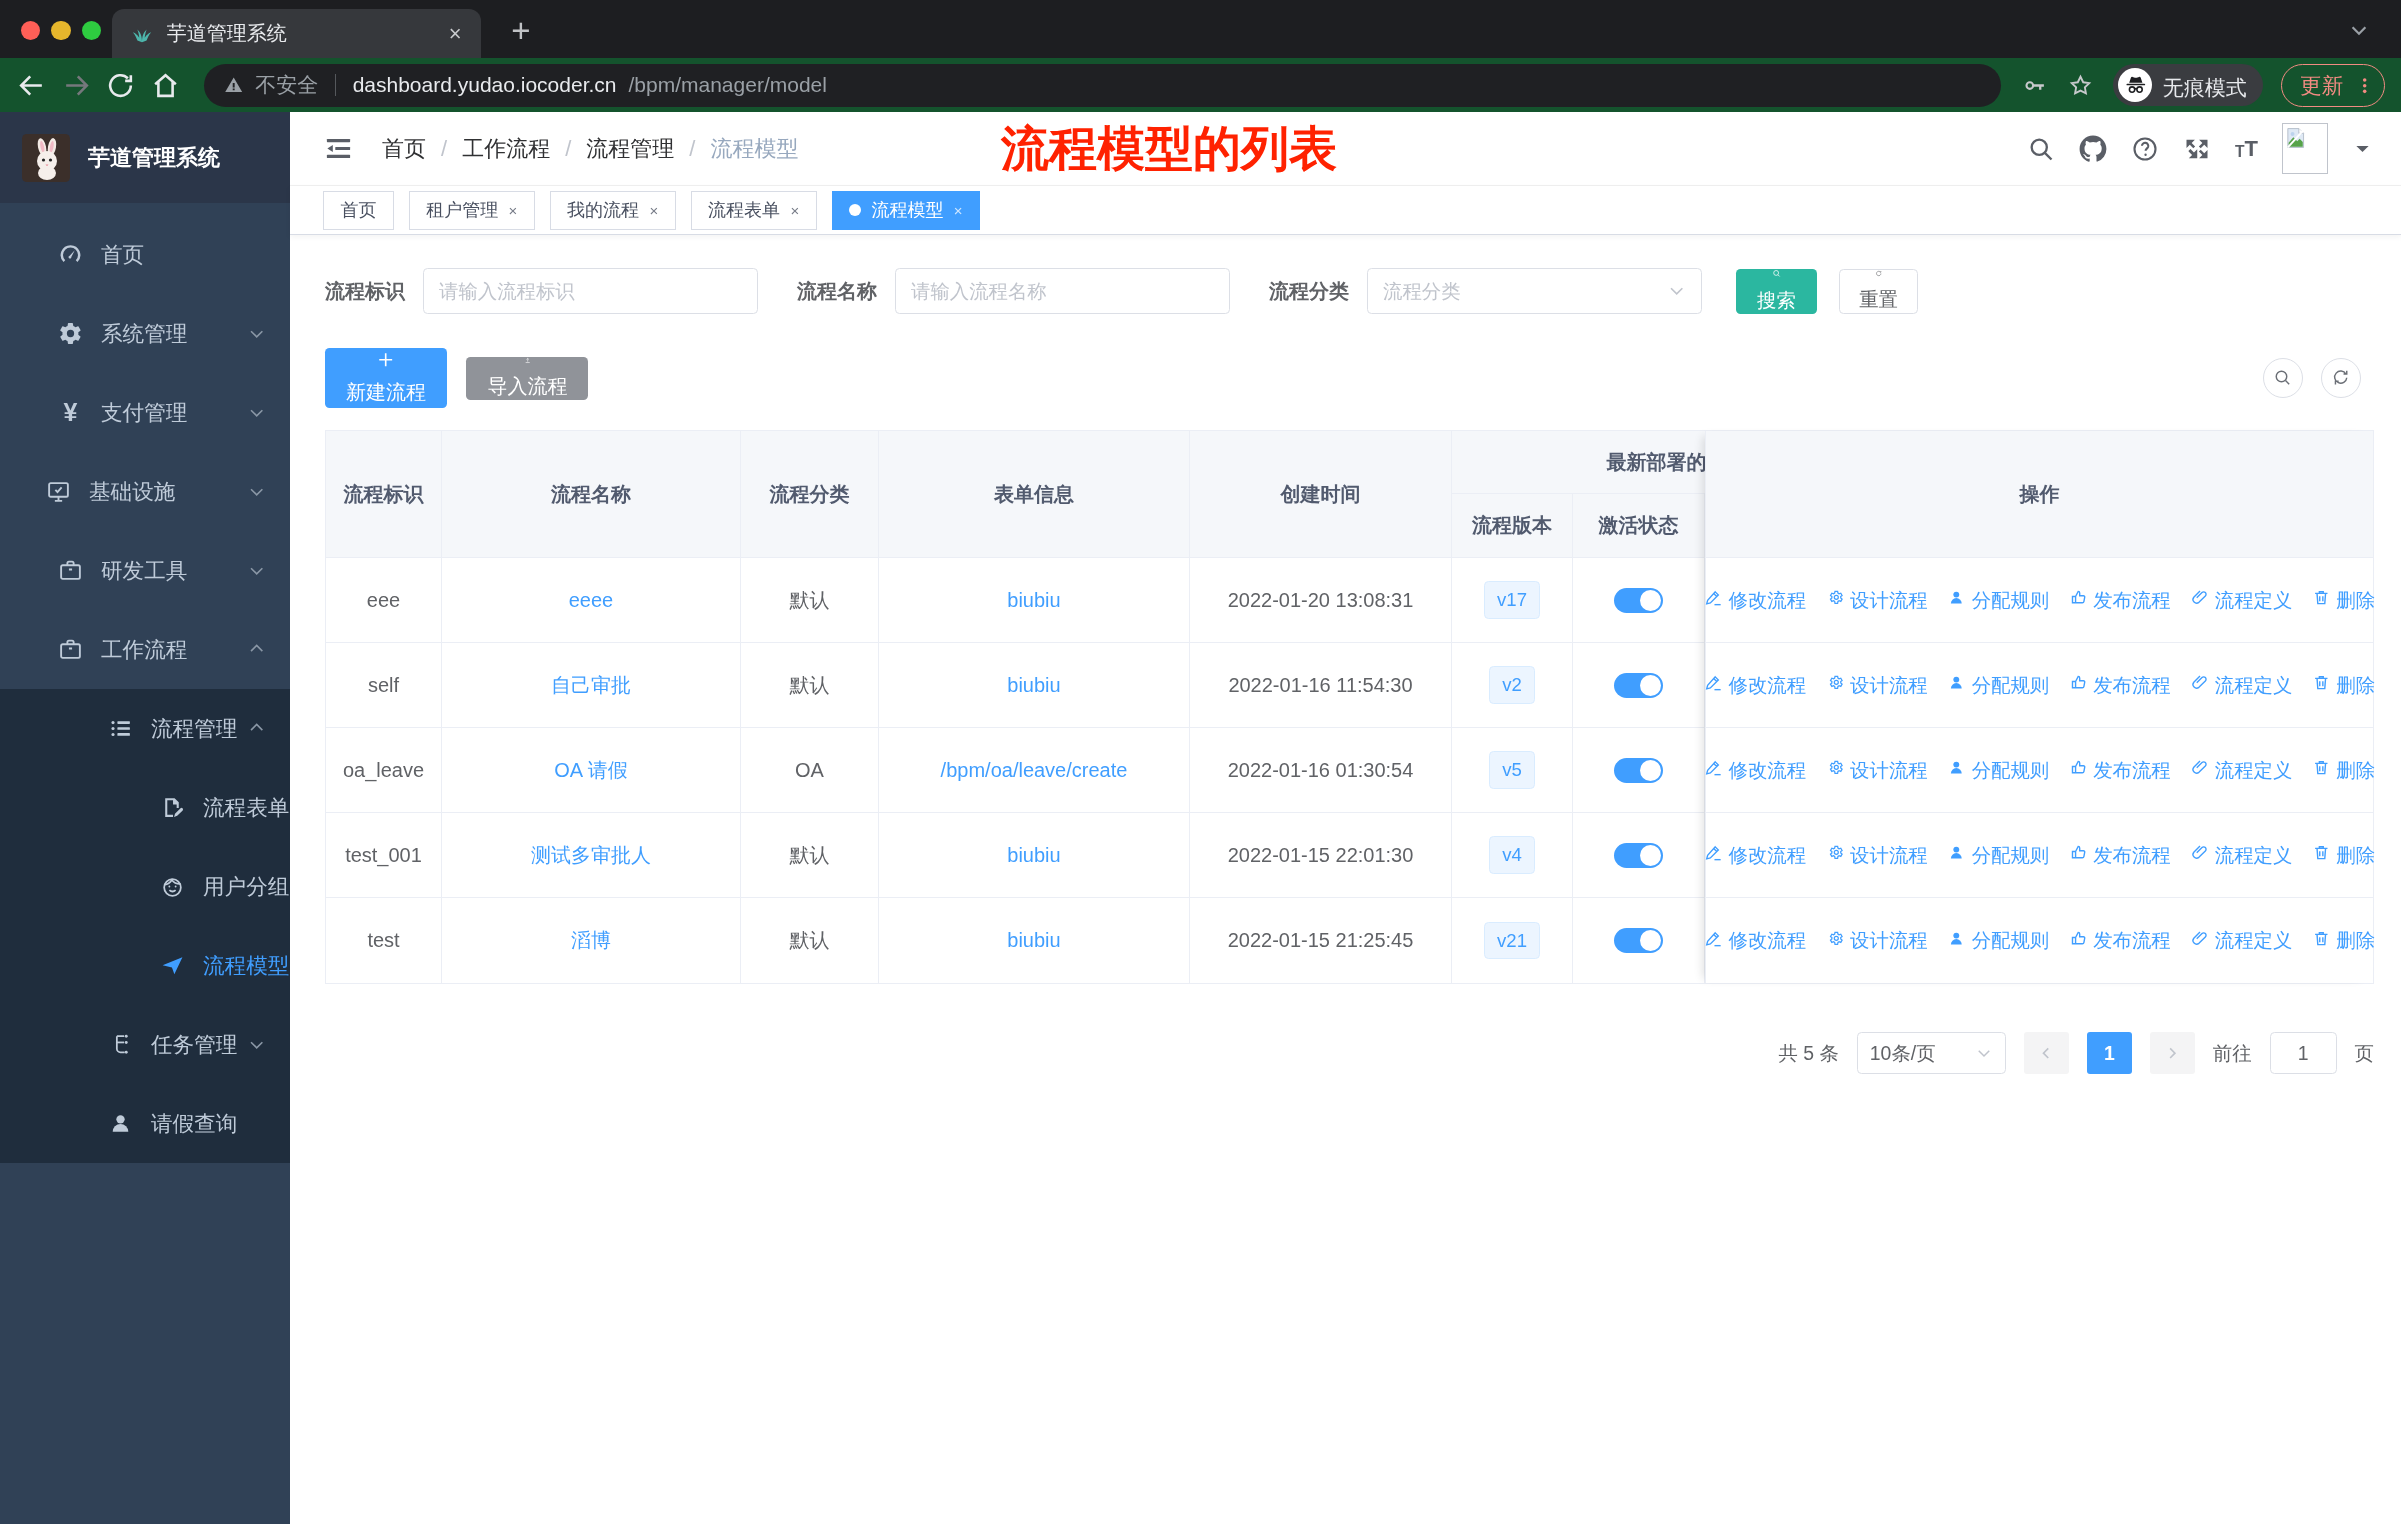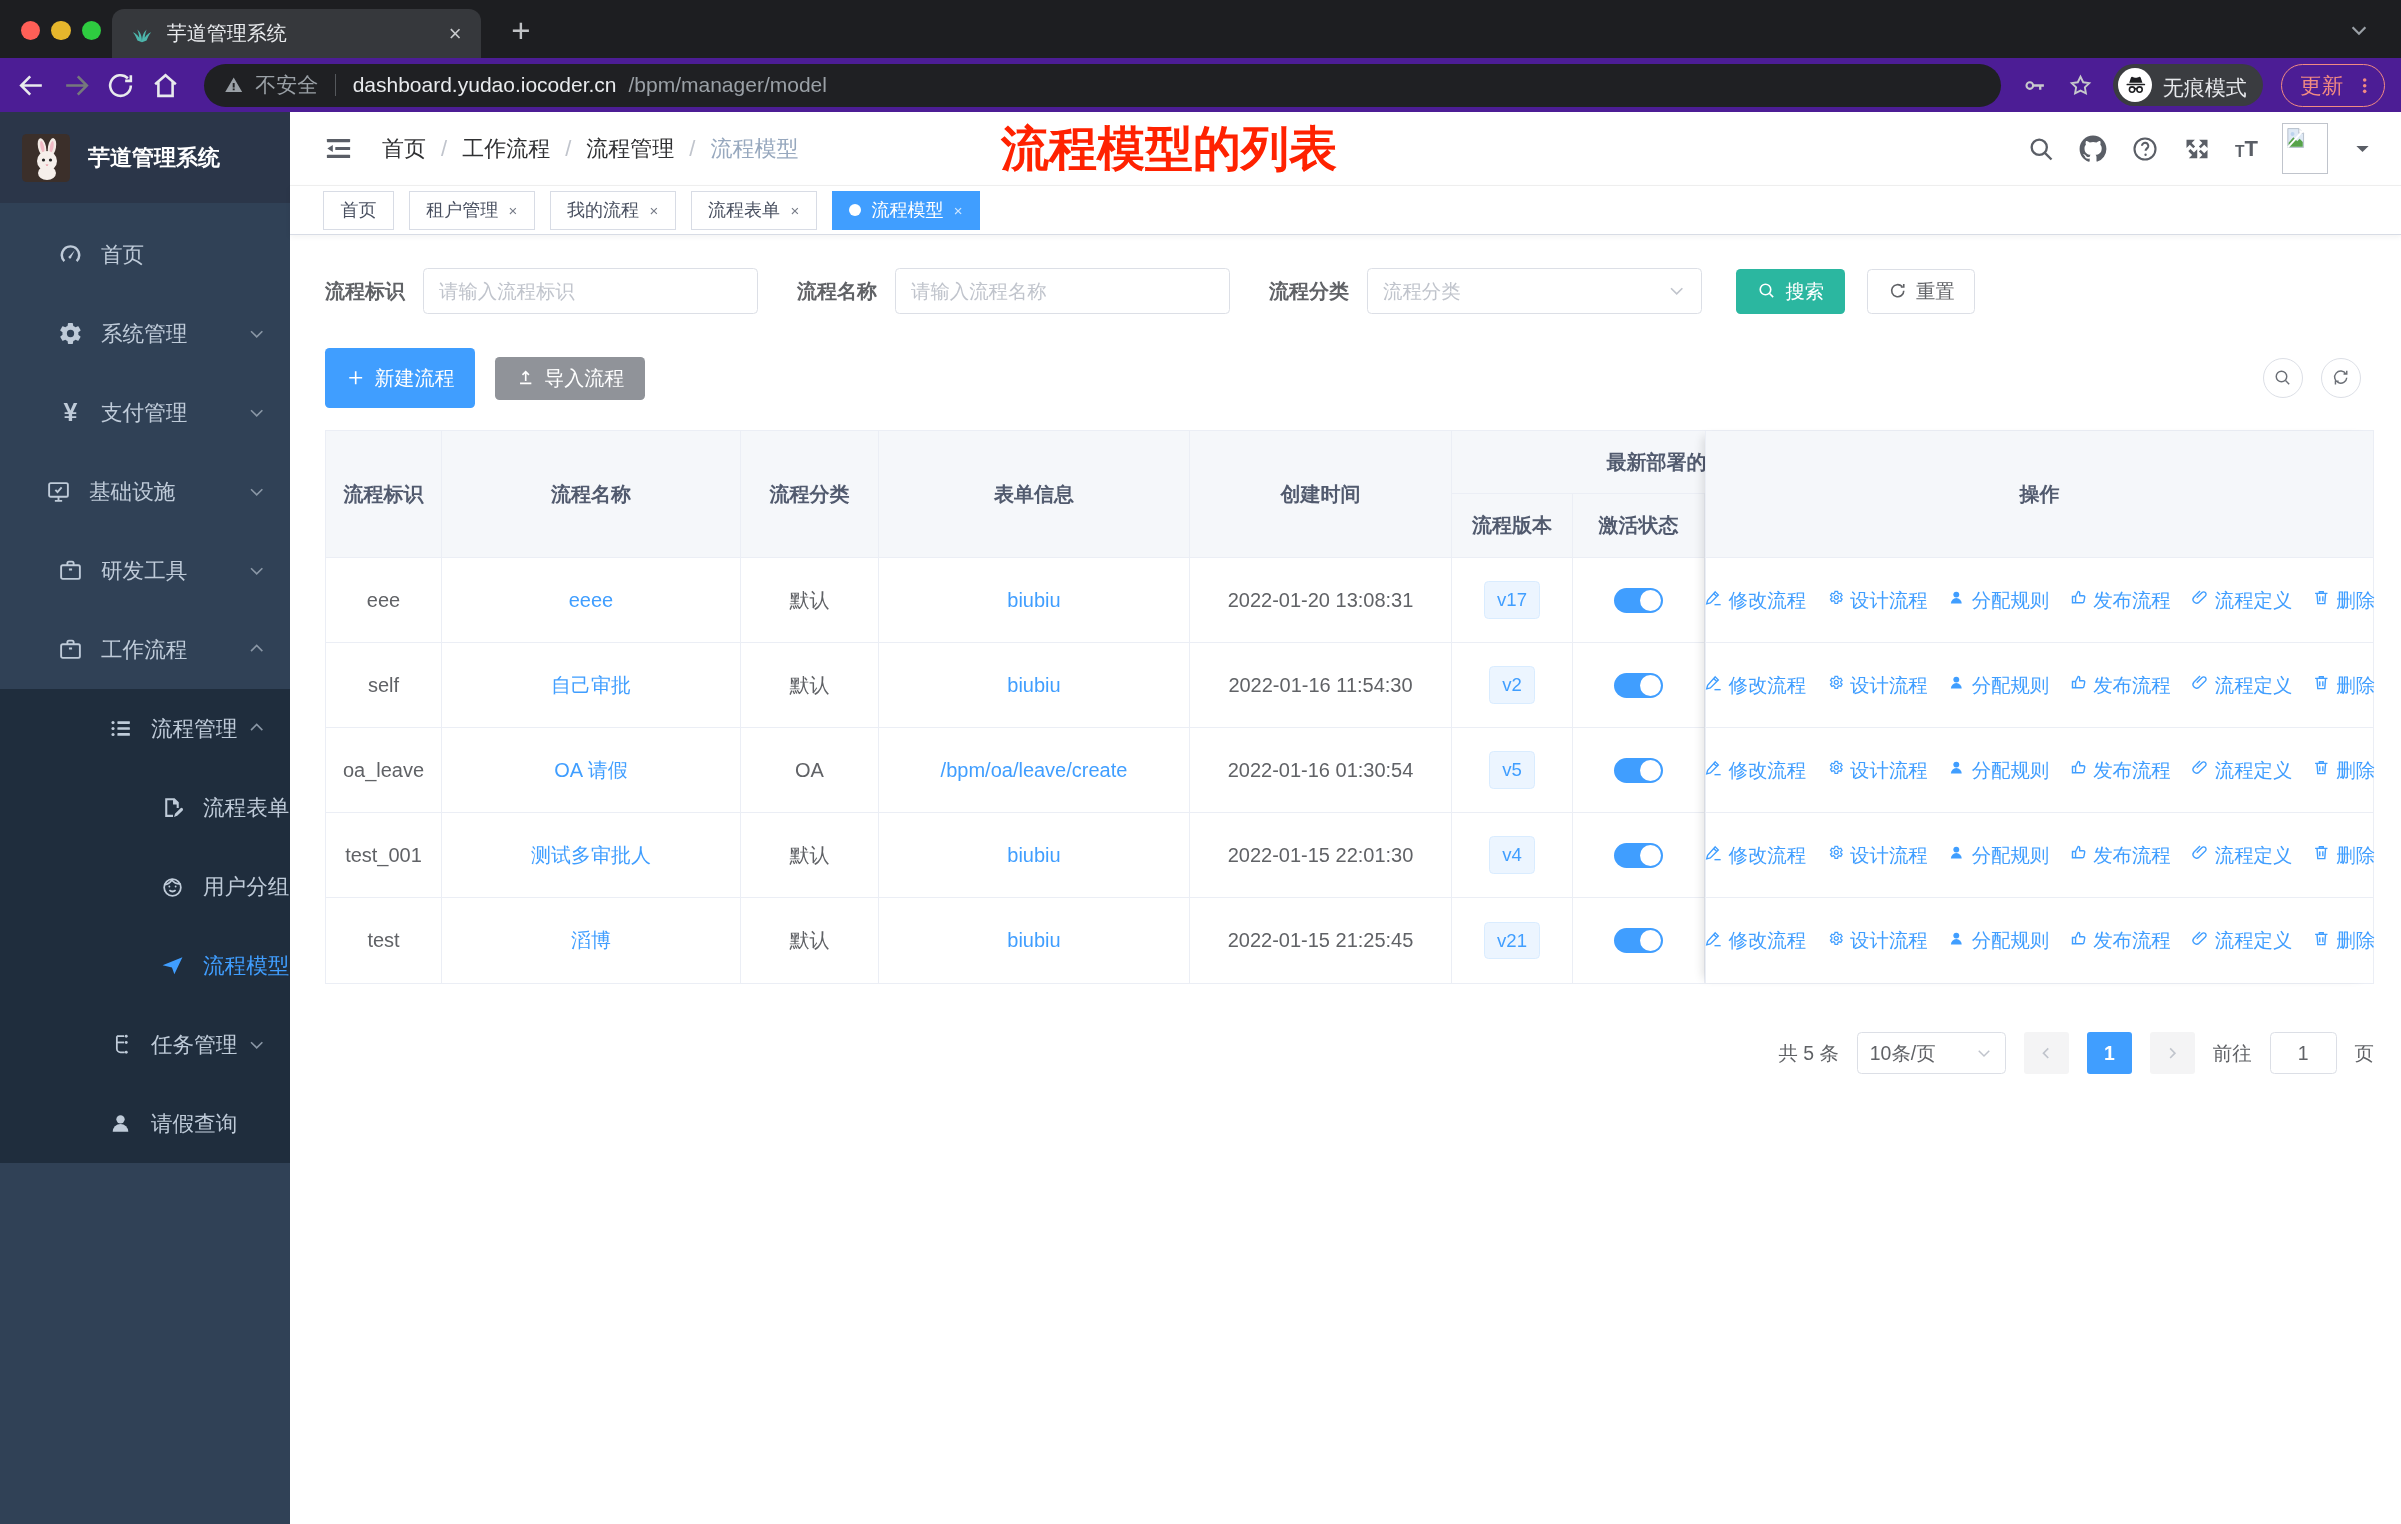--- a/index.html
+++ b/index.html
@@ -13,21 +13,21 @@
   .light { width:19.4px; height:19.4px; border-radius:50%; }
   .light.r{background:#ff5f57}.light.y{background:#e6b62c}.light.g{background:#2ecc40}
   .tab { position:absolute; left:112px; top:9px; width:369px; height:49px; background:#36383c;
     border-radius:12px 12px 0 0; display:flex; align-items:center; padding:0 19.4px; gap:13.4px;
     color:#e8eaed; font-size:20px; }
   .tab .fav { width:22px; height:22px; }
   .tab .x { margin-left:auto; color:#c8cacd; font-size:22px; cursor:pointer; }
   .newtab { position:absolute; left:500px; top:10.4px; color:#c0c2c5; font-size:33px; width:42px; height:42px;
     display:flex; align-items:center; justify-content:center; border-radius:50%; }
   .tabchev { position:absolute; right:31px; top:19.4px; width:22px; height:22px; color:#9aa0a6; }
-  .toolbar { height:54px; background:#4c1d95; display:flex; align-items:center; padding:0 16.4px; }
+  .toolbar { height:54px; background:#14532d; display:flex; align-items:center; padding:0 16.4px; }
   .navbtn { width:31px; height:31px; color:#e8eaed; margin-right:13.4px; flex-shrink:0; }
   .navbtn.dim { color:#75787c; }
   .urlbar { flex:1; height:43px; margin:0 10.4px; background:#1f2023; border-radius:21.6px;
     display:flex; align-items:center; padding:0 19.4px; gap:12px; color:#9aa0a6; font-size:21px; min-width:0; }
   .urlbar .warn { width:19.4px; height:19.4px; color:#9aa0a6; flex-shrink:0; }
   .urlbar .div { width:1.5px; height:22px; background:#55585c; margin:0 4.5px; }
   .urlbar .host { color:#e8eaed; white-space:nowrap; }
   .urlbar .path { color:#9aa0a6; white-space:nowrap; }
   .chromeicon { width:25px; height:25px; color:#c7c9cc; margin:0 10.4px; flex-shrink:0; }
   .incog { display:flex; align-items:flex-end; gap:10.4px; background:#3a3c40; border-radius:21.6px;
@@ -89,21 +89,21 @@
 
   .filters { display:flex; align-items:center; margin-bottom:34px; }
   .f-label { font-size:20px; font-weight:700; color:#606266; margin-right:18px; white-space:nowrap; }
   .f-input { width:335px; height:46px; border:0.7px solid #dcdfe6; border-radius:4.5px; padding:0 15px;
     font-size:19.4px; color:#606266; outline:none; margin-right:39px; }
   .f-input::placeholder { color:#c0c4cc; }
   .f-select { width:335px; height:46px; border:0.7px solid #dcdfe6; border-radius:4.5px; padding:0 15px;
     display:flex; align-items:center; justify-content:space-between; color:#c0c4cc; font-size:19.4px; cursor:pointer; }
   .f-select .chev { width:19.4px; height:19.4px; color:#c0c4cc; }
   .btn { display:inline-flex; align-items:center; justify-content:center; gap:9px; border-radius:4.5px;
-    font-size:19.4px; cursor:pointer; border:none; white-space:nowrap; }
+    font-size:19.4px; cursor:pointer; border:none; white-space:nowrap;flex-direction:column; }
   .btn svg { width:19.4px; height:19.4px; }
   .btn-search { height:45px; padding:0 21px; background:#2bb7a0; color:#fff; margin-left:34px; }
   .btn-reset { height:45px; padding:0 19.4px; background:#fff; border:0.7px solid #dcdfe6; color:#606266; margin-left:22px; }
 
   .actions-row { display:flex; align-items:center; margin-bottom:22px; }
   .btn-create { height:60px; padding:0 21px; background:#409eff; color:#fff; font-size:20px; }
   .btn-import { height:43px; padding:0 21px; background:#909399; color:#fff; font-size:20px; margin-left:19.4px; }
   .circle-btns { margin-left:auto; display:flex; gap:18px; margin-right:13.4px; }
   .circle-btn { width:40px; height:40px; border-radius:50%; border:0.7px solid #dcdfe6; background:#fff;
     color:#6b6f76; display:flex; align-items:center; justify-content:center; cursor:pointer; }

